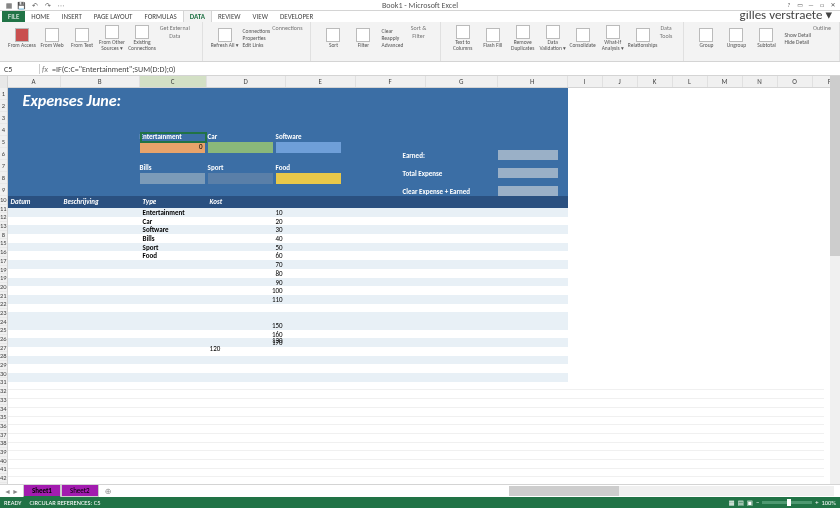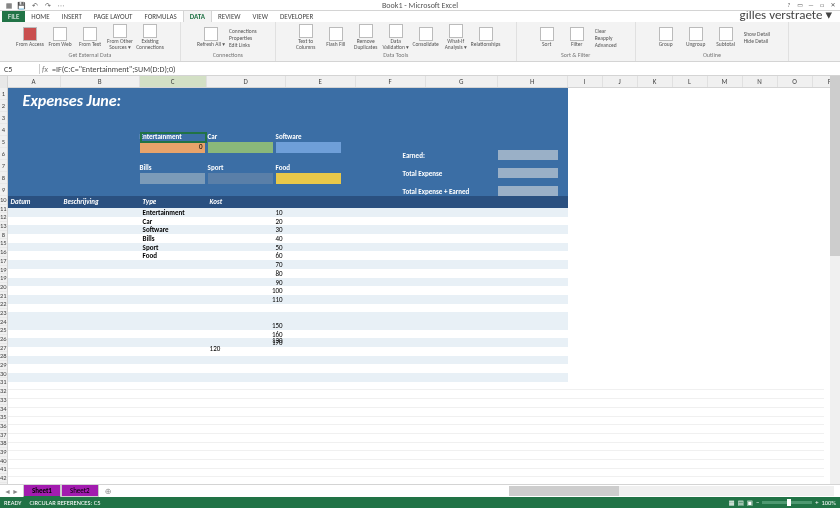--- a/index.html
+++ b/index.html
@@ -15,21 +15,21 @@
 
 
 .tabs{height:11px;background:#fff;display:flex;align-items:flex-end;padding-left:2px;}
 .tabs .tab{padding:1px 6px;font-size:7px;color:#444;}
 .tabs .tab.file{background:#217346;color:#fff;}
 .tabs .tab.active{color:#217346;font-weight:bold;border:1px solid #d4d4d4;border-bottom:none;background:#f3f3f3;}
 .tabs .account{margin-left:auto;padding-right:8px;font-size:13px;color:#444;margin-top:33px;}
 
 
 .ribbon{height:40px;background:#f3f3f3;border-bottom:1px solid #d4d4d4;display:flex;font-size:6px;color:#555;}
-.r-group{border-right:1px solid #e0e0e0;padding:2px 16px;display:flex;flex-direction:column;justify-content:center;}
+.r-group{border-right:1px solid #e0e0e0;padding:2px 8px;display:flex;justify-content:center;}
 .r-group .g-content{display:flex;gap:2px;height:28px;}
 .r-group .g-label{text-align:center;font-size:6px;color:#777;}
 .r-btn{display:flex;flex-direction:column;align-items:center;justify-content:center;width:28px;gap:1px;}
 .r-btn .icon{width:14px;height:14px;border:1px solid #bbb;background:#fff;}
 .r-btn .lbl{font-size:5.5px;text-align:center;line-height:1.05;}
 .r-stack{display:flex;flex-direction:column;justify-content:center;gap:1px;}
 .r-stack div{font-size:5.5px;white-space:nowrap;padding:0 2px;}
 
 
 .fbar{height:14px;background:#fff;border-bottom:1px solid #d4d4d4;display:flex;align-items:center;}
@@ -174,66 +174,66 @@
         <div>Properties</div>
         <div>Edit Links</div>
       </div>
     </div>
     <div class="g-label">Connections</div>
   </div>
   <div class="r-group">
     <div class="g-content">
       <div class="r-btn">
           <div class="icon"></div>
-          <div class="lbl">Text to Columns</div>
-        </div>
-      <div class="r-btn">
-          <div class="icon"></div>
-          <div class="lbl">Flash Fill</div>
-        </div>
-      <div class="r-btn">
-          <div class="icon"></div>
-          <div class="lbl">Remove Duplicates</div>
-        </div>
-      <div class="r-btn">
-          <div class="icon"></div>
-          <div class="lbl">Data Validation ▾</div>
-        </div>
-      <div class="r-btn">
-          <div class="icon"></div>
-          <div class="lbl">Consolidate</div>
-        </div>
-      <div class="r-btn">
-          <div class="icon"></div>
-          <div class="lbl">What-If Analysis ▾</div>
-        </div>
-      <div class="r-btn">
-          <div class="icon"></div>
-          <div class="lbl">Relationships</div>
-        </div>
-    </div>
-    <div class="g-label">Data Tools</div>
-  </div>
-  <div class="r-group">
-    <div class="g-content">
-      <div class="r-btn">
-          <div class="icon"></div>
           <div class="lbl">Sort</div>
         </div>
       <div class="r-btn">
           <div class="icon"></div>
           <div class="lbl">Filter</div>
         </div>
       <div class="r-stack">
         <div>Clear</div>
         <div>Reapply</div>
         <div>Advanced</div>
       </div>
     </div>
     <div class="g-label">Sort &amp; Filter</div>
+  </div>
+  <div class="r-group">
+    <div class="g-content">
+      <div class="r-btn">
+          <div class="icon"></div>
+          <div class="lbl">Text to Columns</div>
+        </div>
+      <div class="r-btn">
+          <div class="icon"></div>
+          <div class="lbl">Flash Fill</div>
+        </div>
+      <div class="r-btn">
+          <div class="icon"></div>
+          <div class="lbl">Remove Duplicates</div>
+        </div>
+      <div class="r-btn">
+          <div class="icon"></div>
+          <div class="lbl">Data Validation ▾</div>
+        </div>
+      <div class="r-btn">
+          <div class="icon"></div>
+          <div class="lbl">Consolidate</div>
+        </div>
+      <div class="r-btn">
+          <div class="icon"></div>
+          <div class="lbl">What-If Analysis ▾</div>
+        </div>
+      <div class="r-btn">
+          <div class="icon"></div>
+          <div class="lbl">Relationships</div>
+        </div>
+    </div>
+    <div class="g-label">Data Tools</div>
   </div>
   <div class="r-group">
     <div class="g-content">
       <div class="r-btn">
           <div class="icon"></div>
           <div class="lbl">Group</div>
         </div>
       <div class="r-btn">
           <div class="icon"></div>
           <div class="lbl">Ungroup</div>
@@ -359,21 +359,21 @@
         <div class="totals" id="totals">
             <div class="trow">
               <div class="tlbl">Earned:</div>
               <div class="tfield"></div>
             </div>
             <div class="trow">
               <div class="tlbl">Total Expense</div>
               <div class="tfield"></div>
             </div>
             <div class="trow">
-              <div class="tlbl">Total Expense + Earned</div>
+              <div class="tlbl">Clear Expense + Earned</div>
               <div class="tfield"></div>
             </div>
           </div>
       </div>
       <div class="tbl-head">
         <div class="colA">Datum</div>
         <div class="colB">Beschrijving</div>
         <div class="colC">Type</div>
         <div class="colD" style="text-align:left">Kost</div>
       </div>

